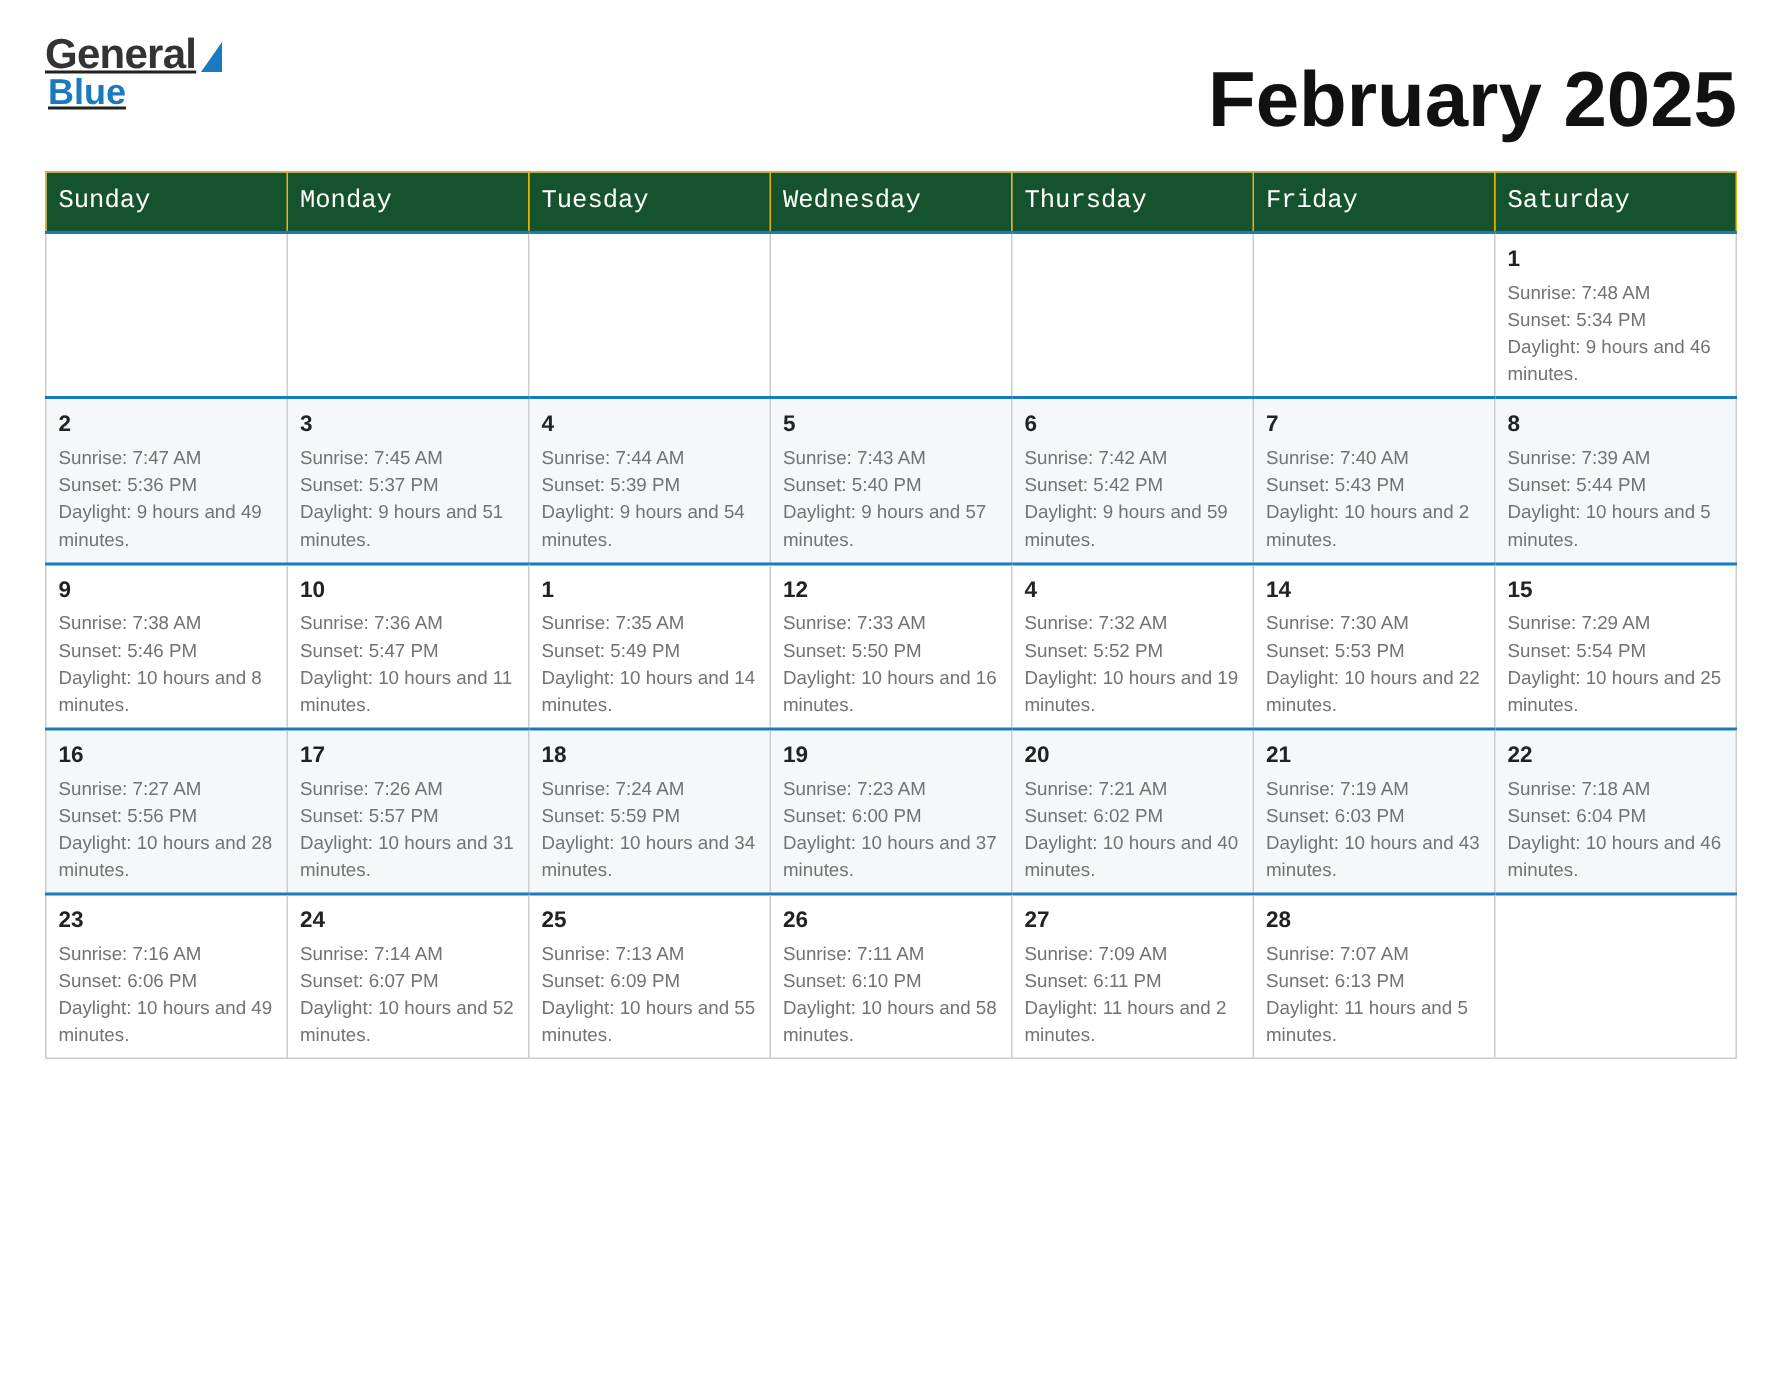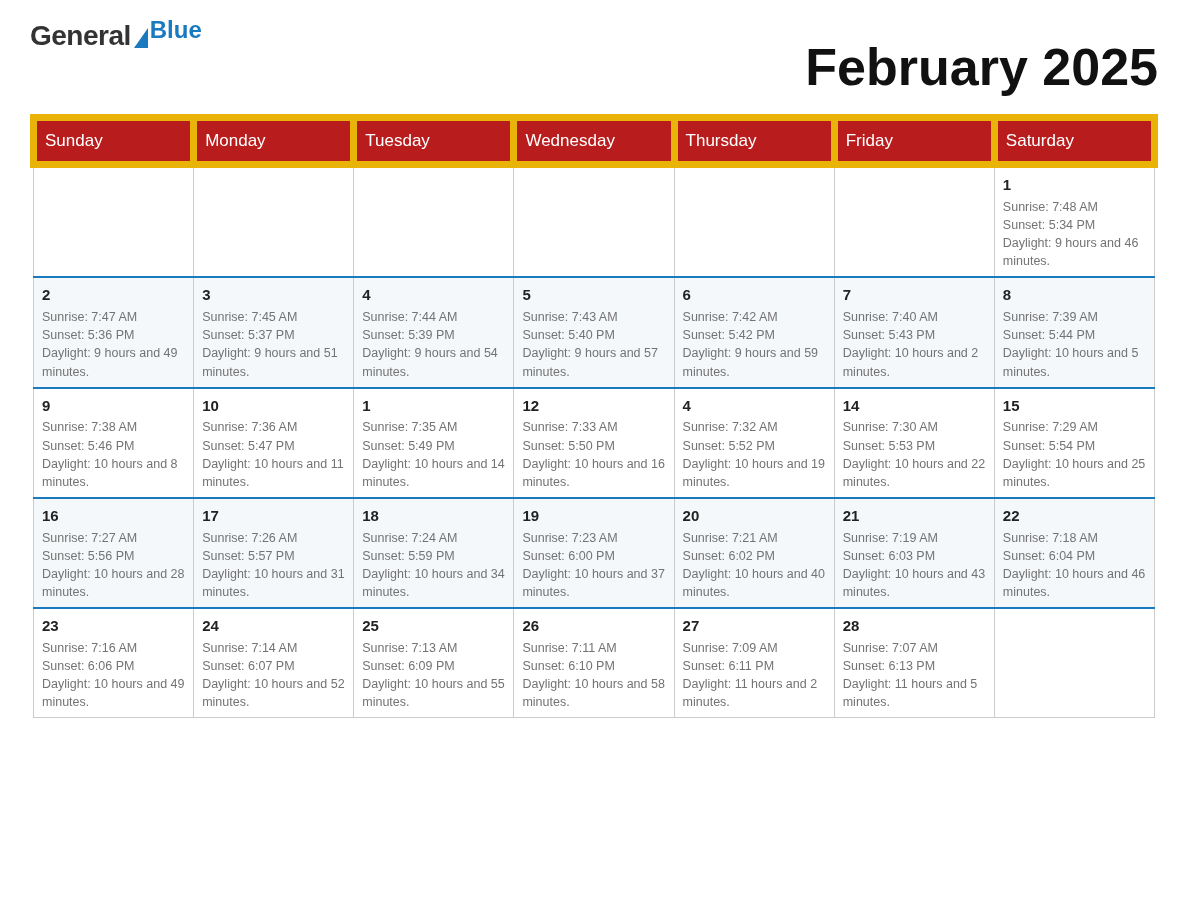--- a/index.html
+++ b/index.html
@@ -12,22 +12,23 @@
       padding: 20px 30px 30px 30px;
     }
     .header {
       display: flex;
       justify-content: space-between;
       align-items: flex-start;
       margin-bottom: 18px;
     }
     .logo {
       display: flex;
-      flex-direction: row;
+      flex-direction: column;
       align-items: flex-start;
+      text-decoration: underline;
     }
     .logo-top {
       display: flex;
       align-items: center;
     }
     .logo-general {
       font-size: 28px;
       font-weight: bold;
       color: #333;
       letter-spacing: -0.5px;
@@ -62,27 +63,28 @@
       font-size: 20px;
       color: #333;
       margin-top: 4px;
     }
     .calendar {
       width: 100%;
       border-collapse: collapse;
       border: 1px solid #aaa;
     }
     .calendar th {
-      background-color: #b91c1c;
+      background-color: #14532d;
       color: #fff;
       font-size: 17px;
       font-weight: normal;
       padding: 10px 8px;
       text-align: left;
-      border: 7px solid #eab308;
+      border: 1px solid #eab308;
+      font-family: Liberation Mono, monospace;
     }
     .calendar td {
       vertical-align: top;
       border: 1px solid #ccc;
       padding: 6px 8px;
       width: 14.28%;
       min-height: 90px;
       font-size: 13px;
       line-height: 1.45;
       background: #fff;

